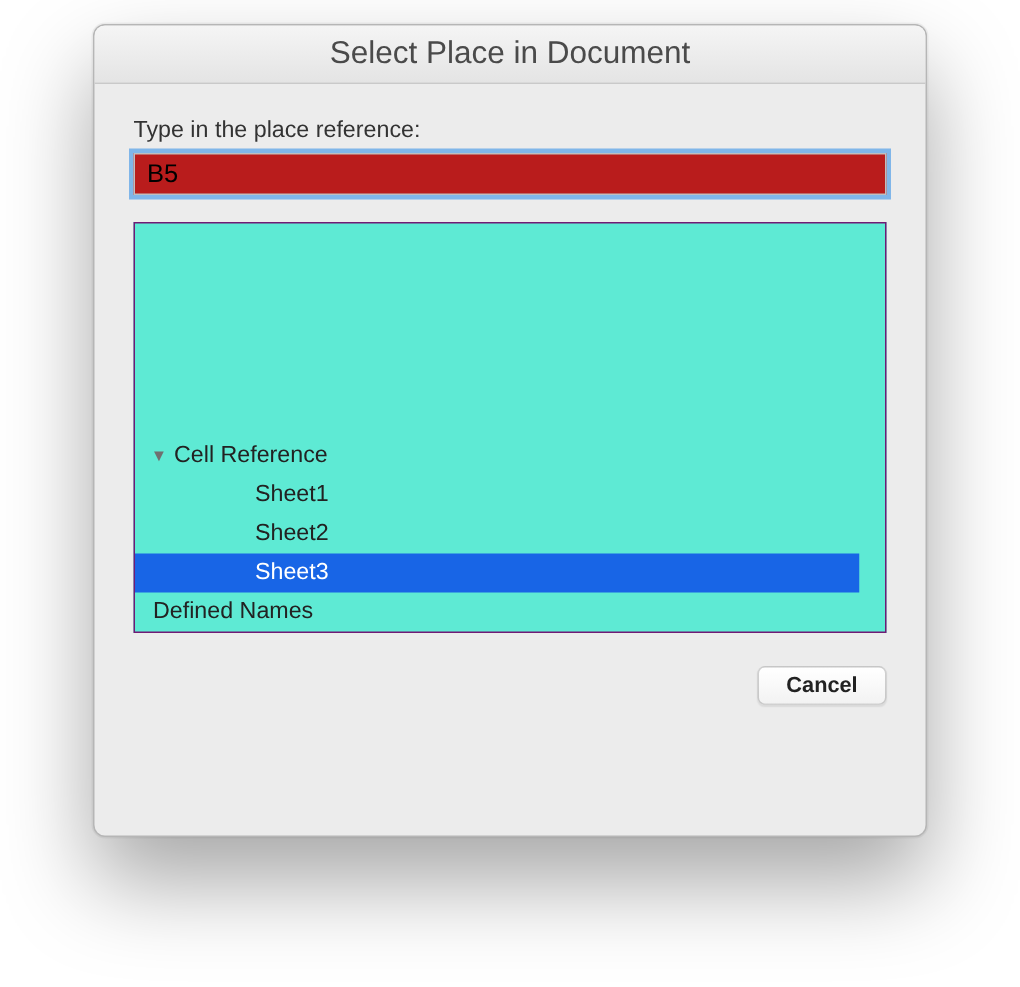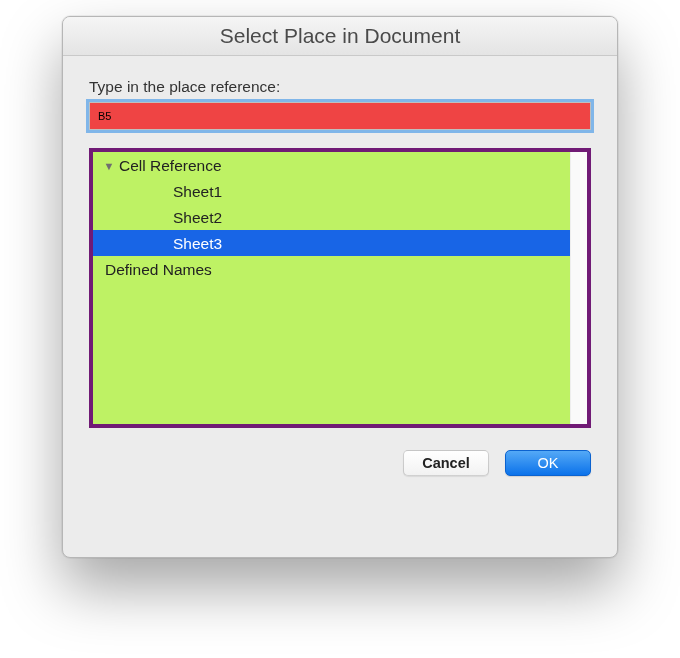--- a/index.html
+++ b/index.html
@@ -49,37 +49,38 @@
   }
   .cellref-wrap {
     position: relative;
     margin-bottom: 18px;
   }
   .cellref {
     width: 100%;
     box-sizing: border-box;
     height: 28px;
     padding: 2px 8px;
-    font-size: 11px;
+    font-size: 17px;
     border: 1px solid #bfbfbf;
     border-radius: 0;
-    background: #ef4444;
+    background: #b91c1c;
     outline: none;
     box-shadow: 0 0 0 3px rgba(92,164,232,0.75);
   }
   .label2 {
     color: #333;
     margin-bottom: 10px;
   }
   .tree-wrap {
     position: relative;
     height: 272px;
-    border: 4px solid #701a75;
-    background: #bef264;
+    border: 1px solid #701a75;
+    background: #5eead4;
     display: flex;
+    align-items: flex-end;
   }
   .tree {
     flex: 1 1 auto;
     overflow: hidden;
   }
   .tree-scrolltrack {
     width: 16px;
     flex: 0 0 16px;
     background: #fafafa;
     border-left: 1px solid #eee;
@@ -172,18 +173,17 @@
           <div class="row indent-0b">
             <span class="row-text">Defined Names</span>
           </div>
 
         </div>
         <div class="tree-scrolltrack"></div>
       </div>
 
       <div class="buttons">
         <button class="btn btn-default">Cancel</button>
-        <button class="btn btn-primary">OK</button>
       </div>
 
     </div>
   </div>
 </div>
 
 </body></html>

